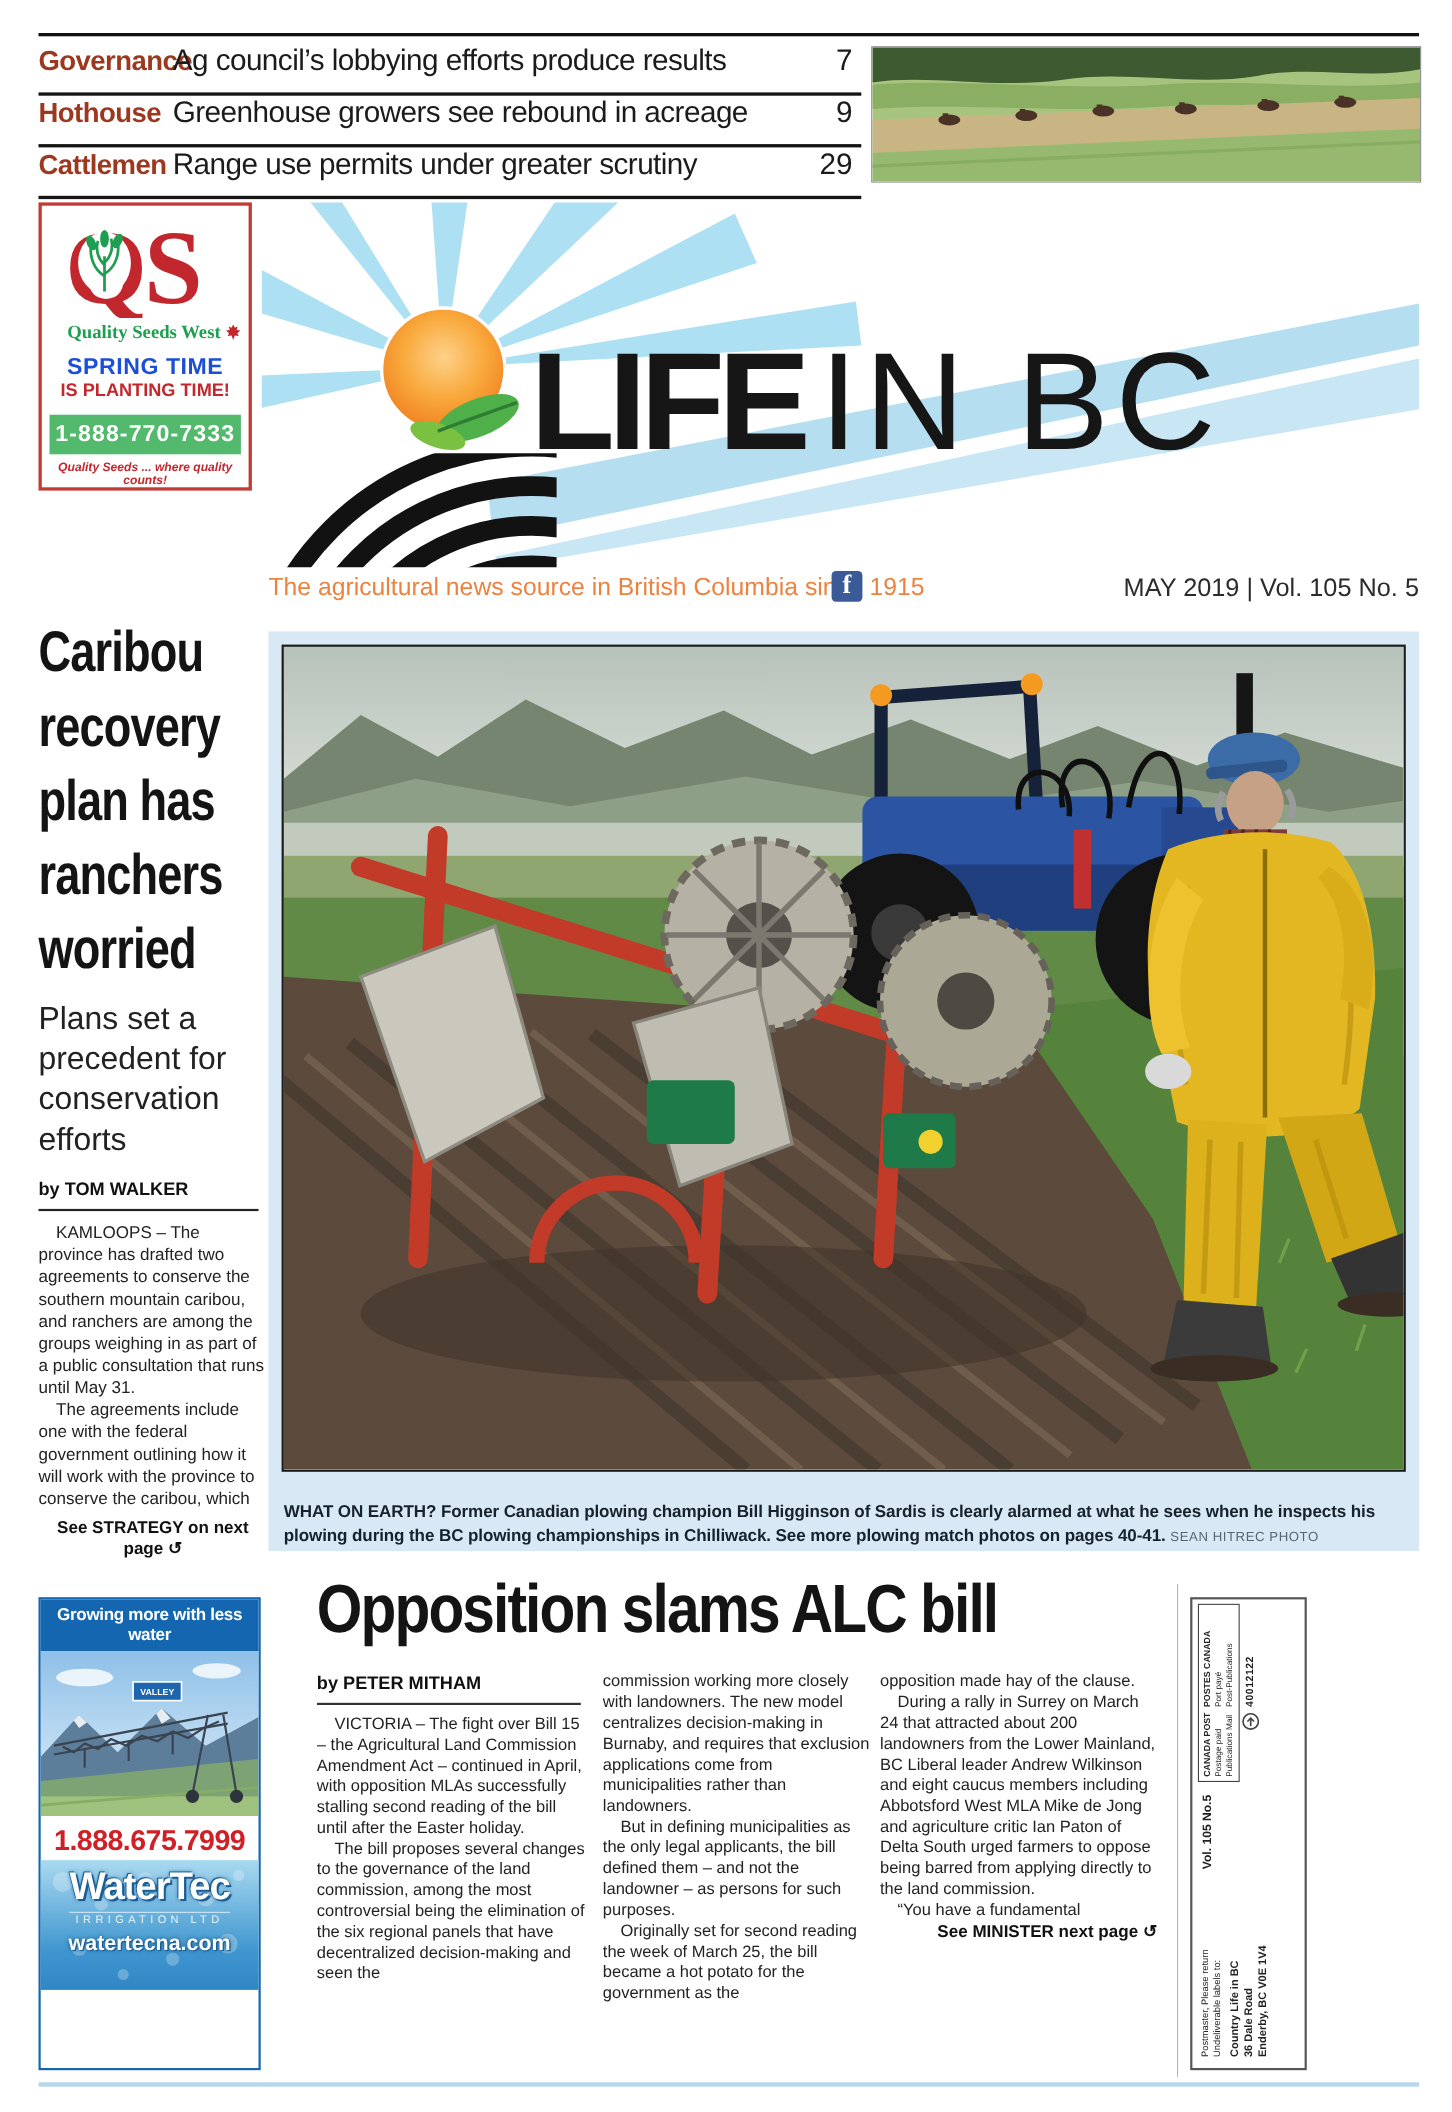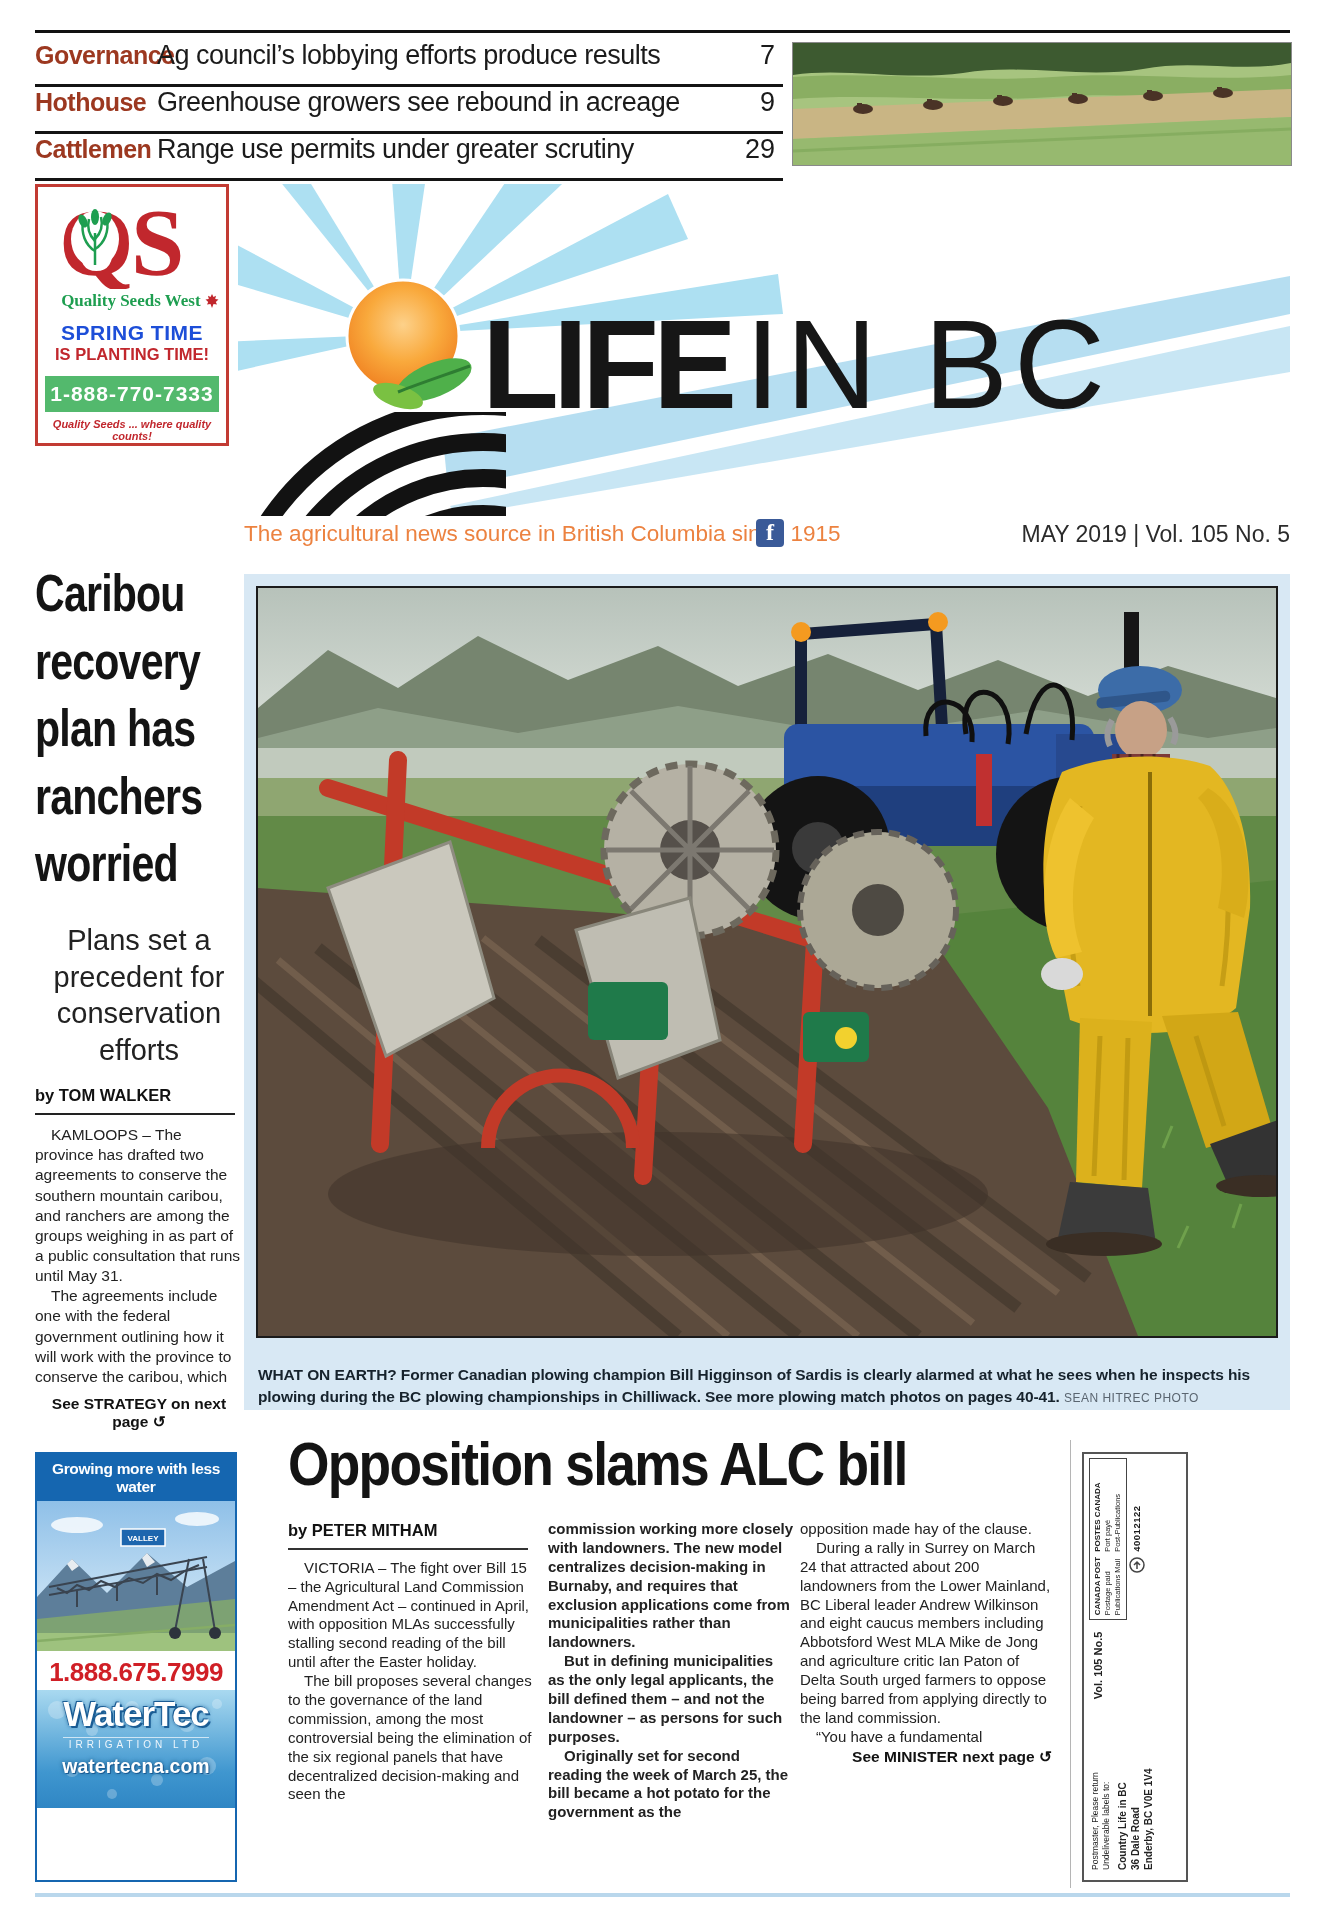--- a/index.html
+++ b/index.html
@@ -36,21 +36,21 @@
   .tagline-row{left:238px;top:519px;width:1052px;height:36px;}
   .tagline{position:absolute;left:6px;top:2px;font-size:22.5px;color:#ec8240;}
   .fb{position:absolute;left:518px;top:0px;width:28px;height:28px;background:#3a5a98;border-radius:4px;
       color:#fff;font-family:"Liberation Serif",serif;font-weight:bold;font-size:24px;text-align:center;line-height:27px;}
   .issue{position:absolute;right:0;top:2px;font-size:23px;color:#2b2b2b;}
 
   
   .caribou{left:35px;top:560px;width:208px;}
   .caribou h1{margin:0;width:260px;font-size:52px;line-height:1.3;font-weight:900;letter-spacing:-1px;
               transform:scaleX(0.79);transform-origin:left top;color:#141414;}
-  .caribou .sub{margin-top:24px;font-size:29px;line-height:1.26;color:#222;text-align:center;}
+  .caribou .sub{margin-top:10px;font-size:29px;line-height:1.26;color:#222;}
   .caribou .byline{margin-top:18px;font-size:16.5px;font-weight:bold;color:#111;}
   .caribou .rule{margin-top:8px;border-top:2px solid #222;width:200px;}
   .caribou p{margin:10px 0 0 0;font-size:15.5px;line-height:1.3;color:#222;text-indent:16px;}
   .caribou p.follow{margin-top:0;}
   .see-more{margin-top:8px;font-size:15.5px;font-weight:bold;text-align:center;color:#111;}
 
   
   .photo-panel{left:244px;top:574px;width:1046px;height:836px;background:#d8e8f4;}
   .main-photo{position:absolute;left:12px;top:12px;width:1022px;height:752px;border:2px solid #1b1b1b;
               box-sizing:border-box;overflow:hidden;}
@@ -78,21 +78,21 @@
   .alc{left:246px;top:1428px;width:824px;height:462px;}
   .alc h2{position:absolute;left:42px;top:0px;margin:0;width:880px;font-size:62px;font-weight:900;
           letter-spacing:-2px;transform:scaleX(0.86);transform-origin:left top;color:#141414;}
   .alc-col{position:absolute;top:92px;width:246px;height:366px;overflow:hidden;font-size:15px;
            line-height:1.26;color:#222;}
   .alc-col p{margin:0;text-indent:16px;}
   .alc-col p.noindent{text-indent:0;}
   .alc .byline{font-size:16.5px;font-weight:bold;color:#111;}
   .alc .rule{border-top:2px solid #333;width:240px;margin:7px 0 9px 0;}
   .col1{left:42px;}
-  .col2{left:302px;font-weight:bold;}
+  .col2{left:302px;}
   .col3{left:554px;width:252px;}
   .see-minister{margin-top:14px;font-size:15.5px;font-weight:bold;text-align:right;color:#111;text-indent:0;}
 
   
   .label-divider{left:1070px;top:1440px;width:1px;height:448px;background:#b5b5b5;}
   .mail{left:1082px;top:1452px;width:106px;height:430px;border:2px solid #555;box-sizing:border-box;overflow:hidden;}
   .mail-inner{position:absolute;left:0;top:426px;width:426px;height:102px;transform:rotate(-90deg);
               transform-origin:left top;display:flex;align-items:stretch;}
   .mail-post{width:158px;padding:6px 4px 0 10px;font-size:8.5px;line-height:1.35;color:#222;}
   .mail-addr{font-size:10px;font-weight:bold;line-height:1.3;margin-top:3px;}

